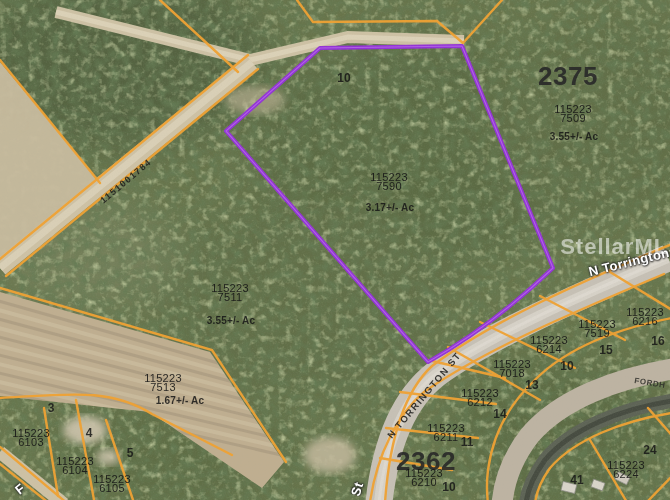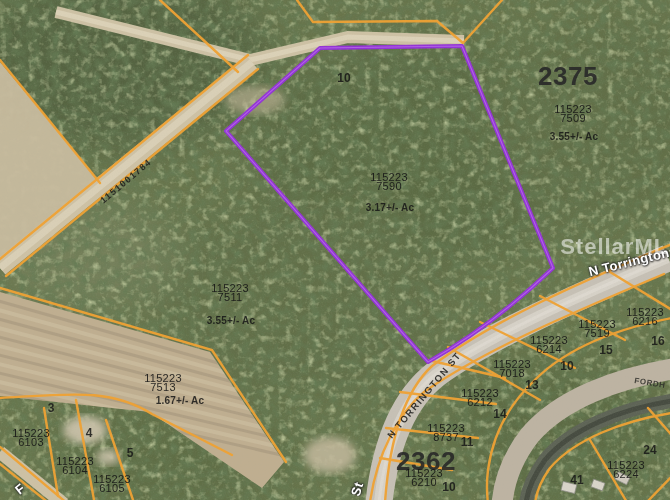--- a/index.html
+++ b/index.html
@@ -194,21 +194,21 @@
     <span>115223</span>
     <span>6105</span>
   </div>
 
   <div class="lbl apn" style="left:424px;top:477px">
     <span>115223</span>
     <span>6210</span>
   </div>
   <div class="lbl apn" style="left:446px;top:432px">
     <span>115223</span>
-    <span>8737</span>
+    <span>6211</span>
   </div>
   <div class="lbl apn" style="left:480px;top:397px">
     <span>115223</span>
     <span>6212</span>
   </div>
   <div class="lbl apn" style="left:512px;top:368px">
     <span>115223</span>
     <span>7018</span>
   </div>
   <div class="lbl apn" style="left:549px;top:344px">

